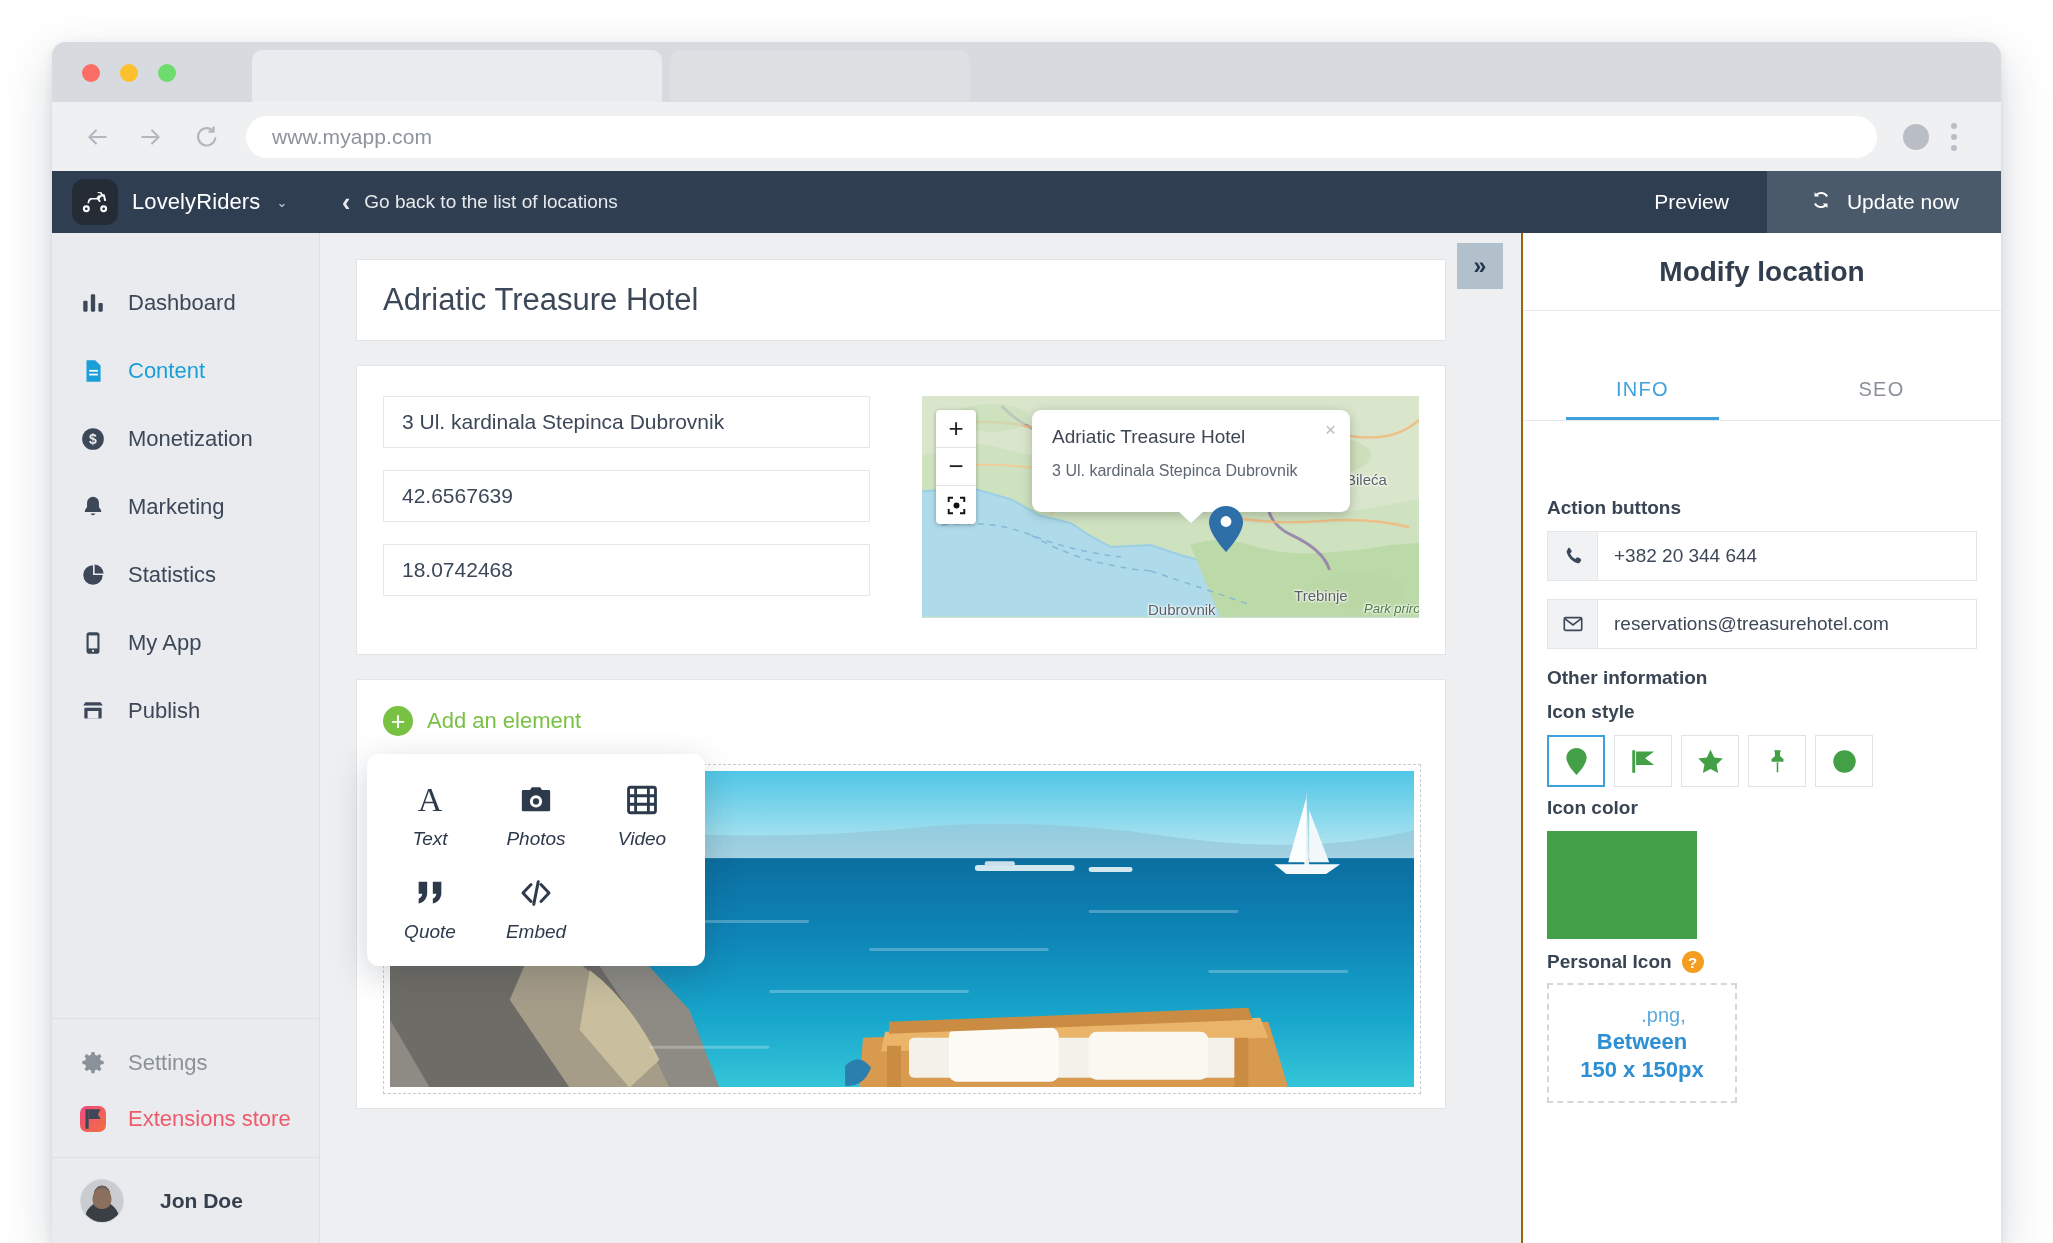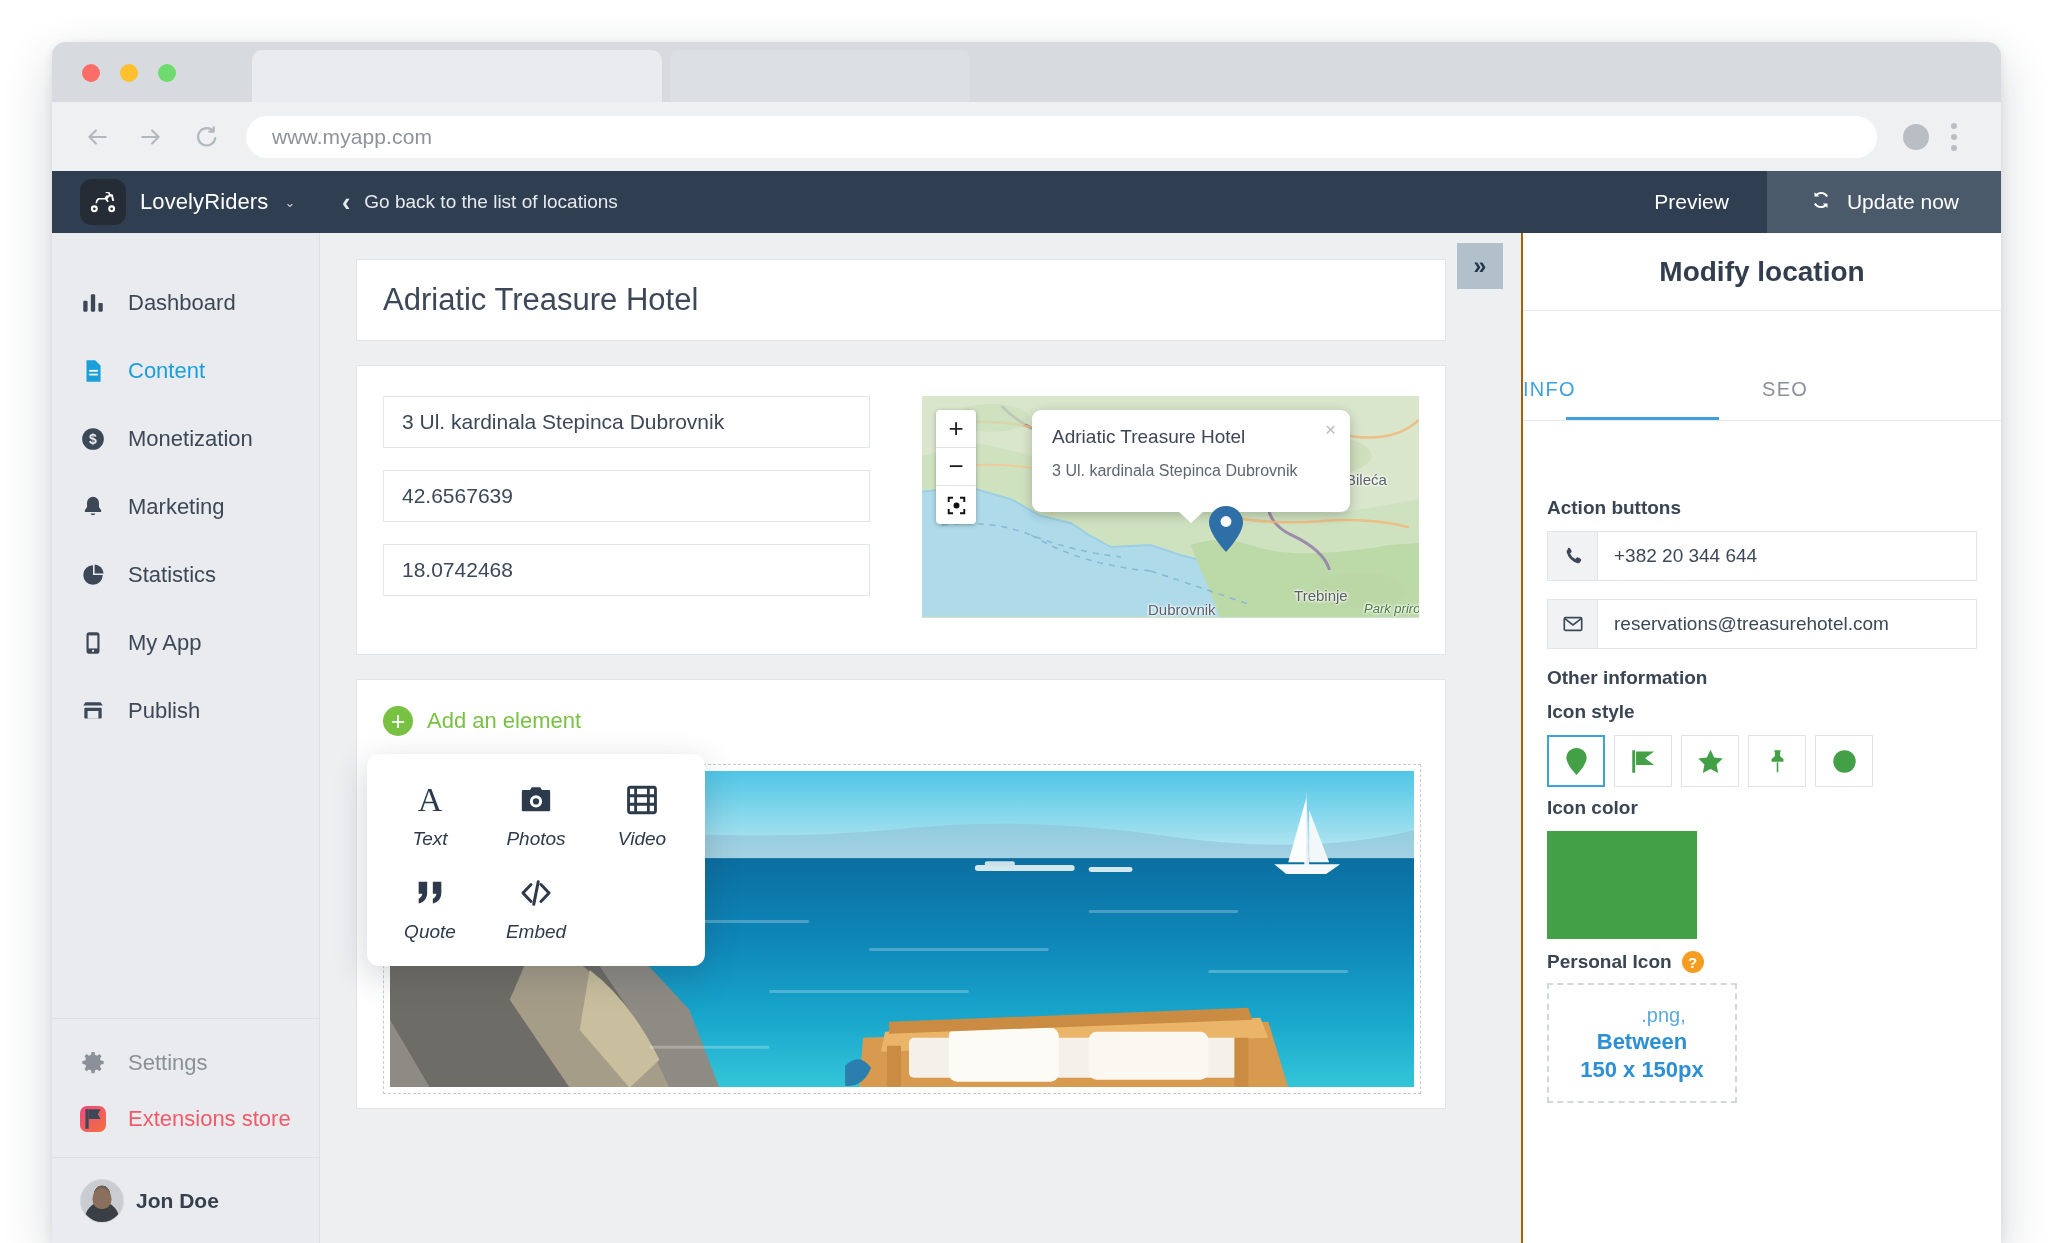--- a/index.html
+++ b/index.html
@@ -85,21 +85,21 @@
   .topbar {
     position: relative;
     height: 62px;
     background: #2f3e50;
     display: flex; align-items: center;
     color: #fff;
   }
   .brand {
     width: 268px; height: 76px;
     display: flex; align-items: center;
-    padding-left: 28px;
+    padding-left: 20px;
     gap: 14px;
     flex: 0 0 268px;
   }
   .brand-logo {
     width: 46px; height: 46px;
     border-radius: 12px;
     background: #252c36;
     display: flex; align-items: center; justify-content: center;
   }
   .brand-logo svg { width: 32px; height: 32px; fill: #fff; }
@@ -156,21 +156,21 @@
   .nav-item.store { color: #ef5a6a; font-size: 22px; height: 56px; }
   .store-badge {
     width: 26px; height: 26px; border-radius: 7px;
     background: linear-gradient(135deg,#ef4a7f,#f2703f);
     display:flex; align-items:center; justify-content:center;
   }
   .store-badge svg { width: 16px; height: 16px; fill: #fff; }
 
   .user-row {
     border-top: 1px solid #dcdfe3;
-    display: flex; align-items: center; gap: 12px;
+    display: flex; align-items: center; gap: 36px;
     height: 86px; padding-left: 28px;
   }
   .avatar {
     width: 44px; height: 44px; border-radius: 50%;
     background: radial-gradient(circle at 50% 32%, #6d6257 0 22%, #c9ccd1 23% 100%);
     position: relative; overflow: hidden;
     border: 1px solid #d3d6da;
   }
   .avatar::after {
     content:''; position:absolute; left:50%; bottom:0;
@@ -320,21 +320,21 @@
     border-left: 2px solid #a16207;
     gap: 48px;
   }
   .rp-head {
     height: 78px; display:flex; align-items:center; justify-content:center;
     font-size: 28px; font-weight: 700; color:#323e4d;
     border-bottom: 1px solid #e7eaed;
   }
   .rp-tabs { display:flex; height: 62px; border-bottom: 1px solid #e7eaed; }
   .rp-tab {
-    flex:1; display:flex; align-items:center; 
+    flex:1; display:flex; align-items:center; justify-content:center;
     font-size: 20px; letter-spacing: 1.3px; color:#8a9199;
     position: relative;
   }
   .rp-tab.active { color:#3ea1dd; }
   .rp-tab.active::after {
     content:''; position:absolute; left:18%; right:18%; bottom:0; height:3px; background:#3ea1dd;
   }
 
   .rp-body { padding: 18px 24px 0; }
   .rp-section-label { font-size: 19px; font-weight:700; color:#3a4553; margin: 10px 0 12px; }

